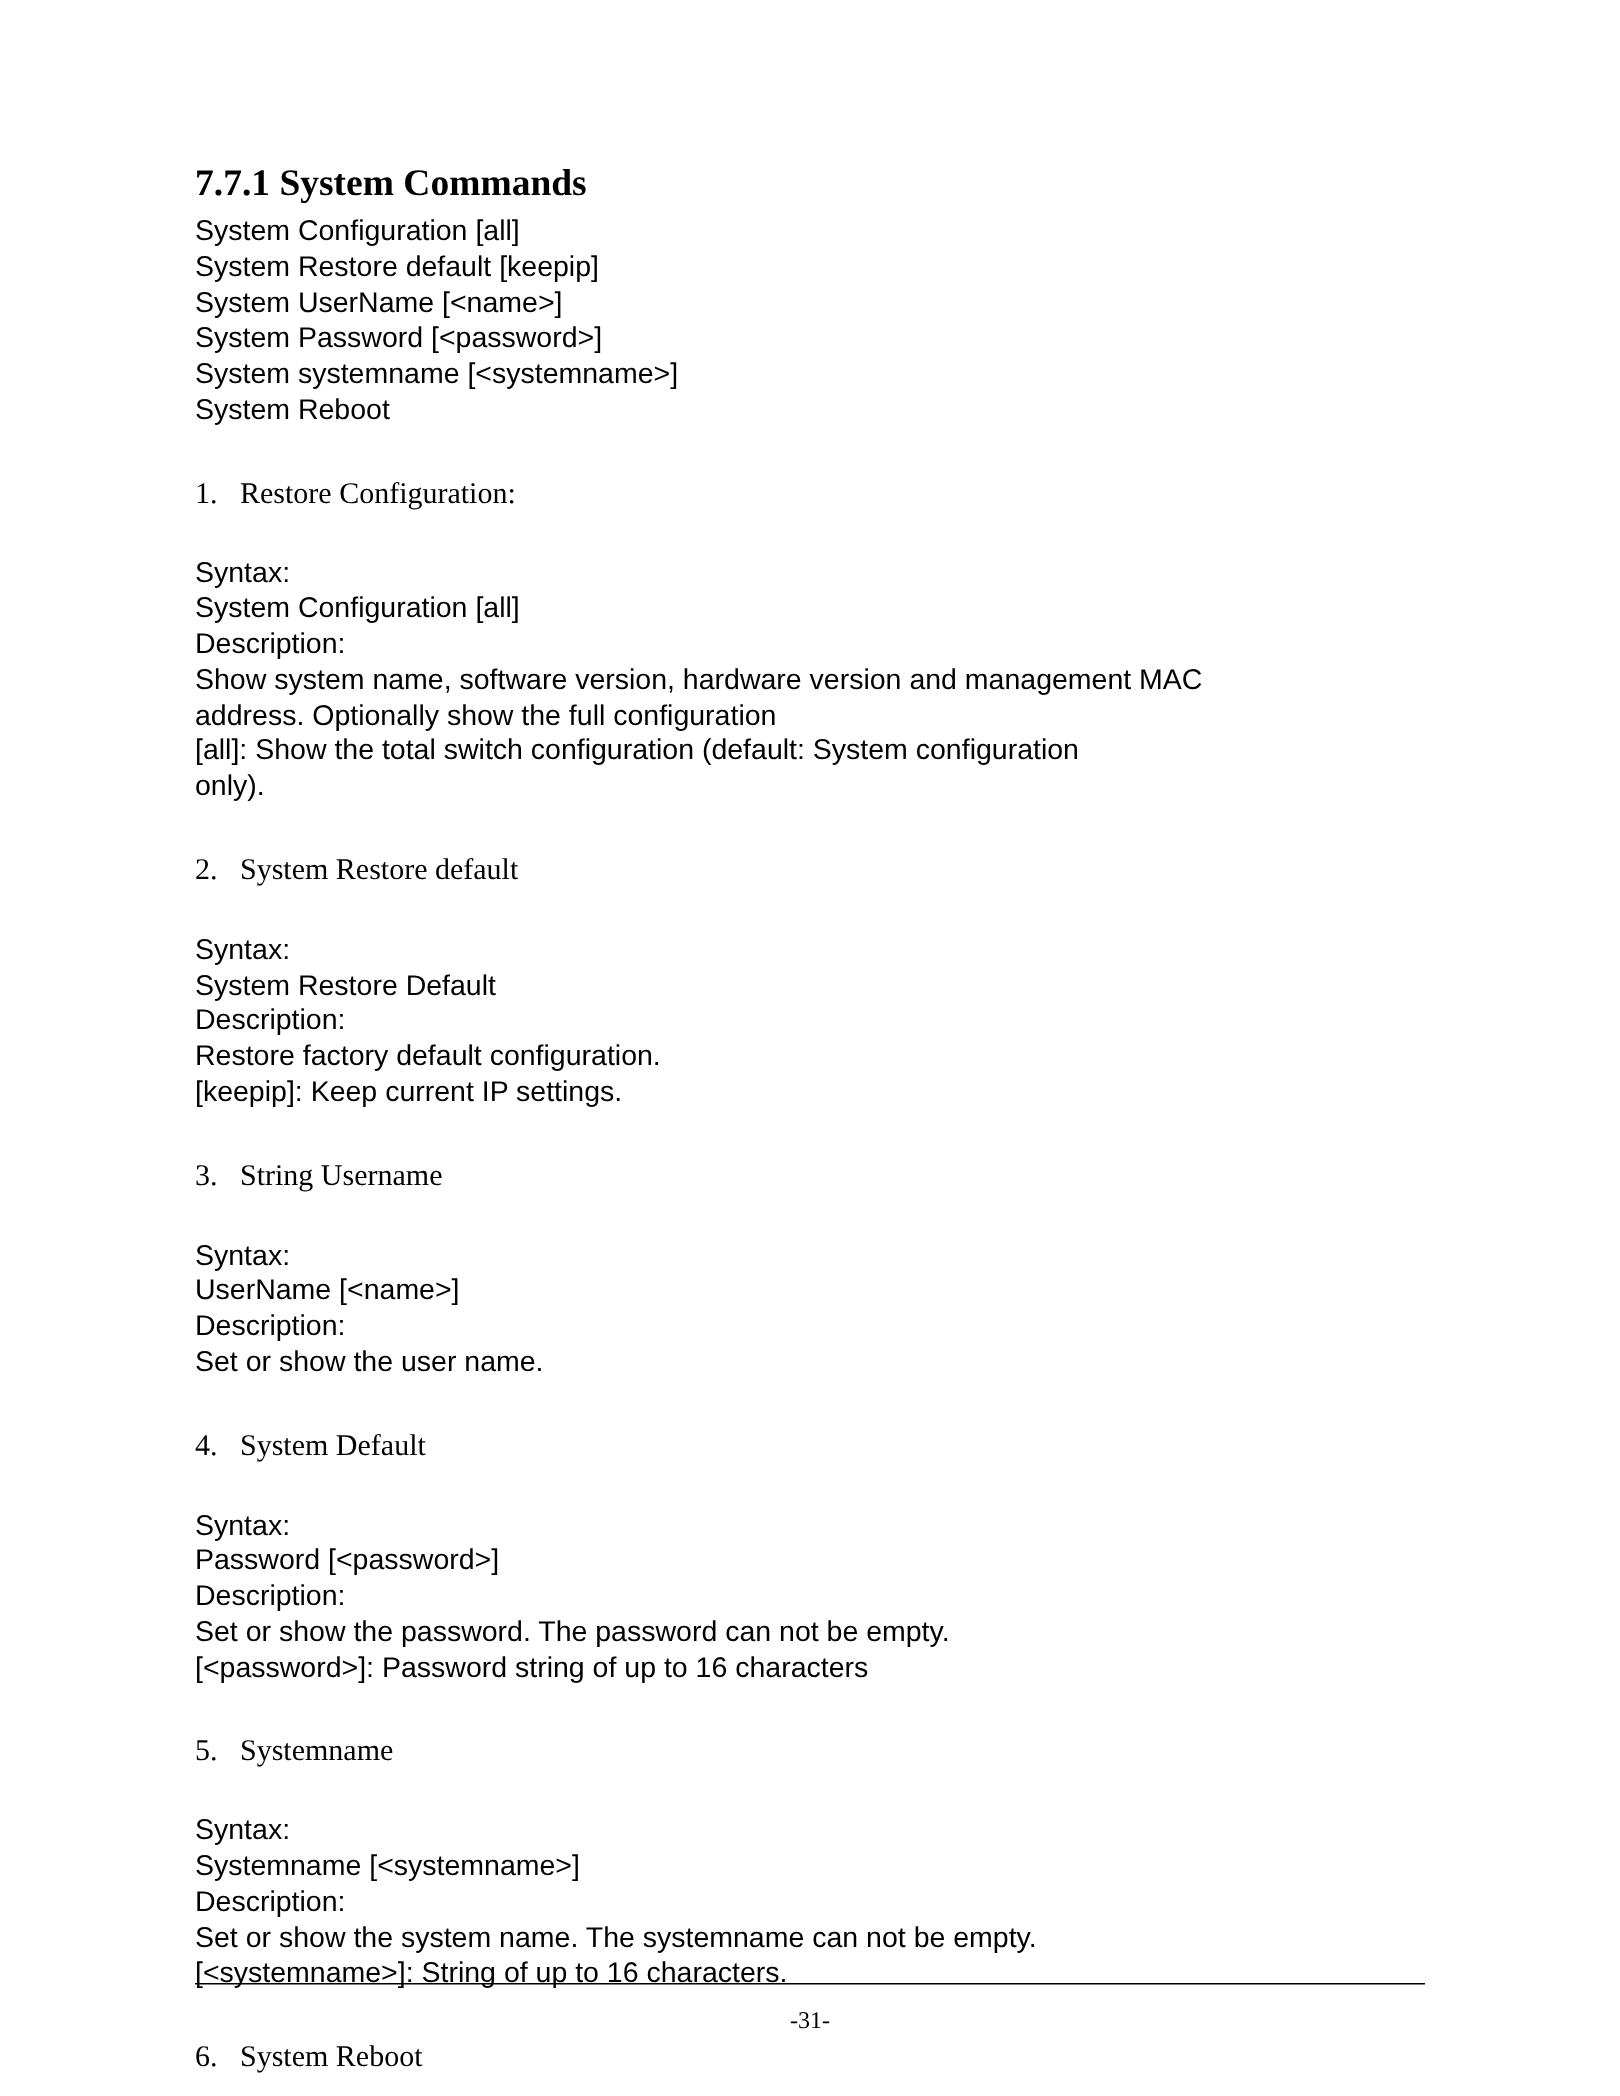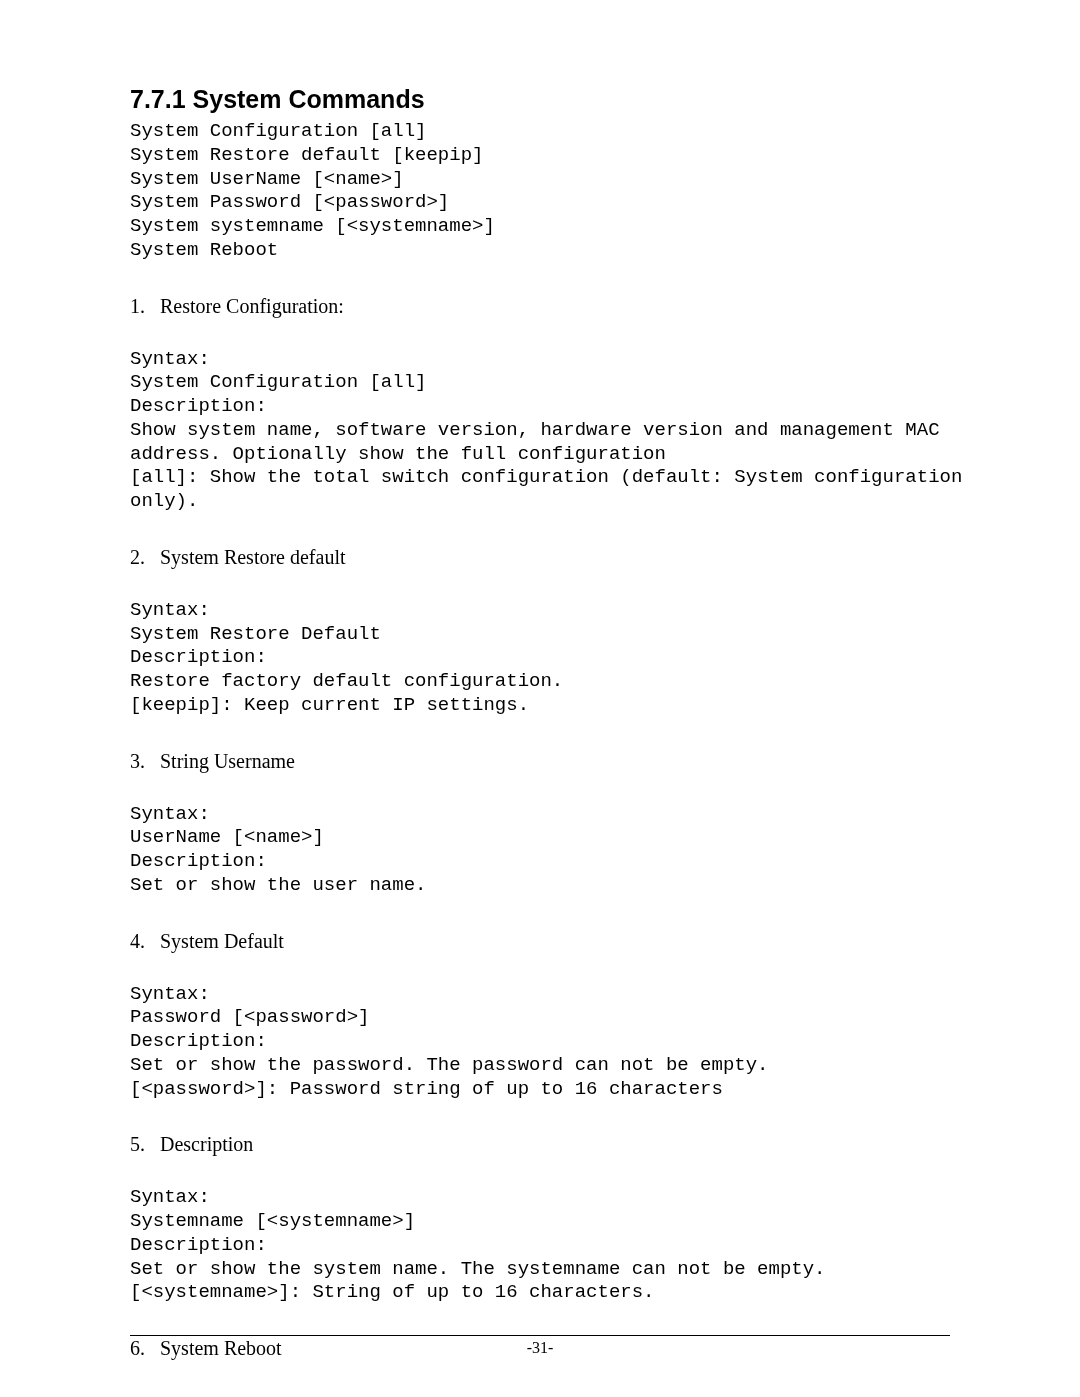--- a/index.html
+++ b/index.html
@@ -12,31 +12,32 @@
       font-family: "Times New Roman", Times, serif;
       color: #000000;
       width: 1080px;
       height: 1397px;
       position: relative;
     }
     .page {
       padding: 85px 130px 40px 130px;
     }
     .section-heading {
-      font-family: Liberation Sans, sans-serif;
+      font-family: Liberation Serif, serif;
       font-weight: bold;
       font-size: 25px;
       margin-bottom: 6px;
+      margin-top: 24px;
     }
     .intro-text {
       font-size: 20px;
       margin-bottom: 32px;
     }
     .code-block {
-      font-family: Liberation Mono, monospace;
+      font-family: Liberation Sans, sans-serif;
       font-size: 19px;
       line-height: 1.25;
       white-space: pre;
       margin-bottom: 32px;
     }
     .item-heading {
       font-size: 20px;
       margin-bottom: 30px;
       display: flex;
       gap: 8px;
@@ -45,21 +46,21 @@
       min-width: 22px;
     }
     .footer {
       position: absolute;
       bottom: 40px;
       left: 130px;
       right: 130px;
       border-top: 1px solid #000;
       text-align: center;
       font-size: 16px;
-      padding-top: 3px;
+      padding-top: 16px;
     }
   </style>
 </head>
 <body>
 
 <div class="page">
 
   <h2 class="section-heading">7.7.1 System Commands</h2>
 
 
@@ -106,21 +107,21 @@
     <span>System Default</span>
   </div>
   <div class="code-block">Syntax:
 Password [&lt;password&gt;]
 Description:
 Set or show the password. The password can not be empty.
 [&lt;password&gt;]: Password string of up to 16 characters</div>
 
   <div class="item-heading">
     <span class="item-num">5.</span>
-    <span>Description</span>
+    <span>Systemname</span>
   </div>
   <div class="code-block">Syntax:
 Systemname [&lt;systemname&gt;]
 Description:
 Set or show the system name. The systemname can not be empty.
 [&lt;systemname&gt;]: String of up to 16 characters.</div>
 
   <div class="item-heading">
     <span class="item-num">6.</span>
     <span>System Reboot</span>

